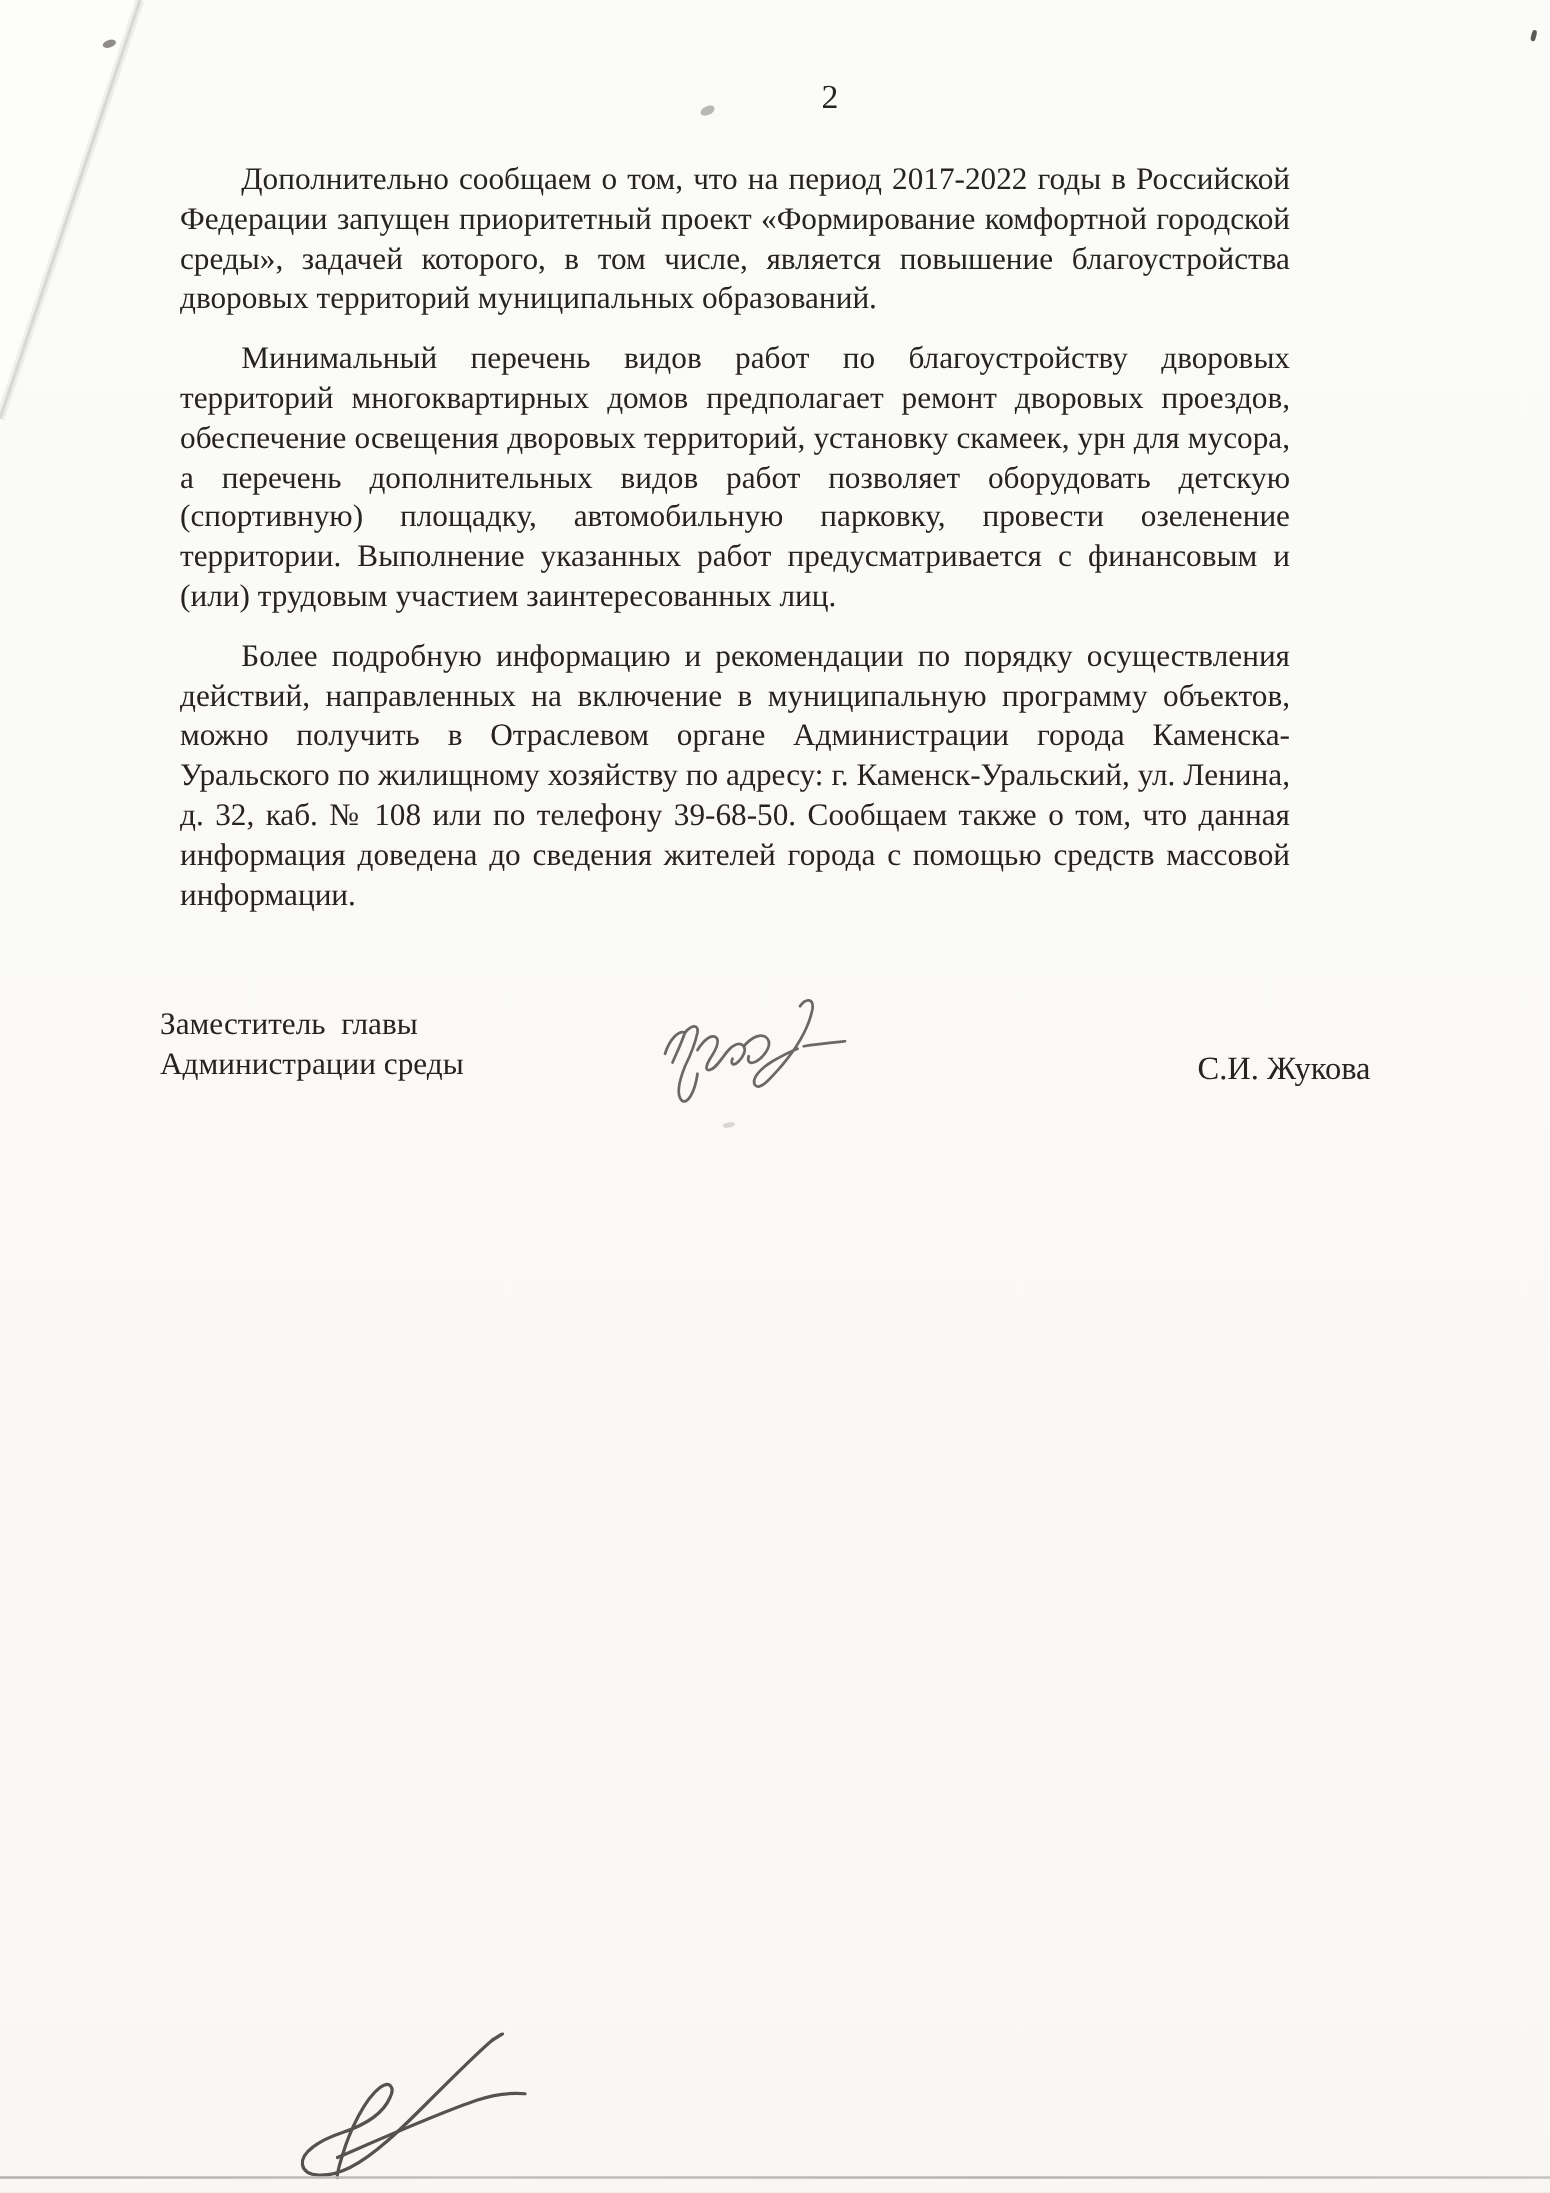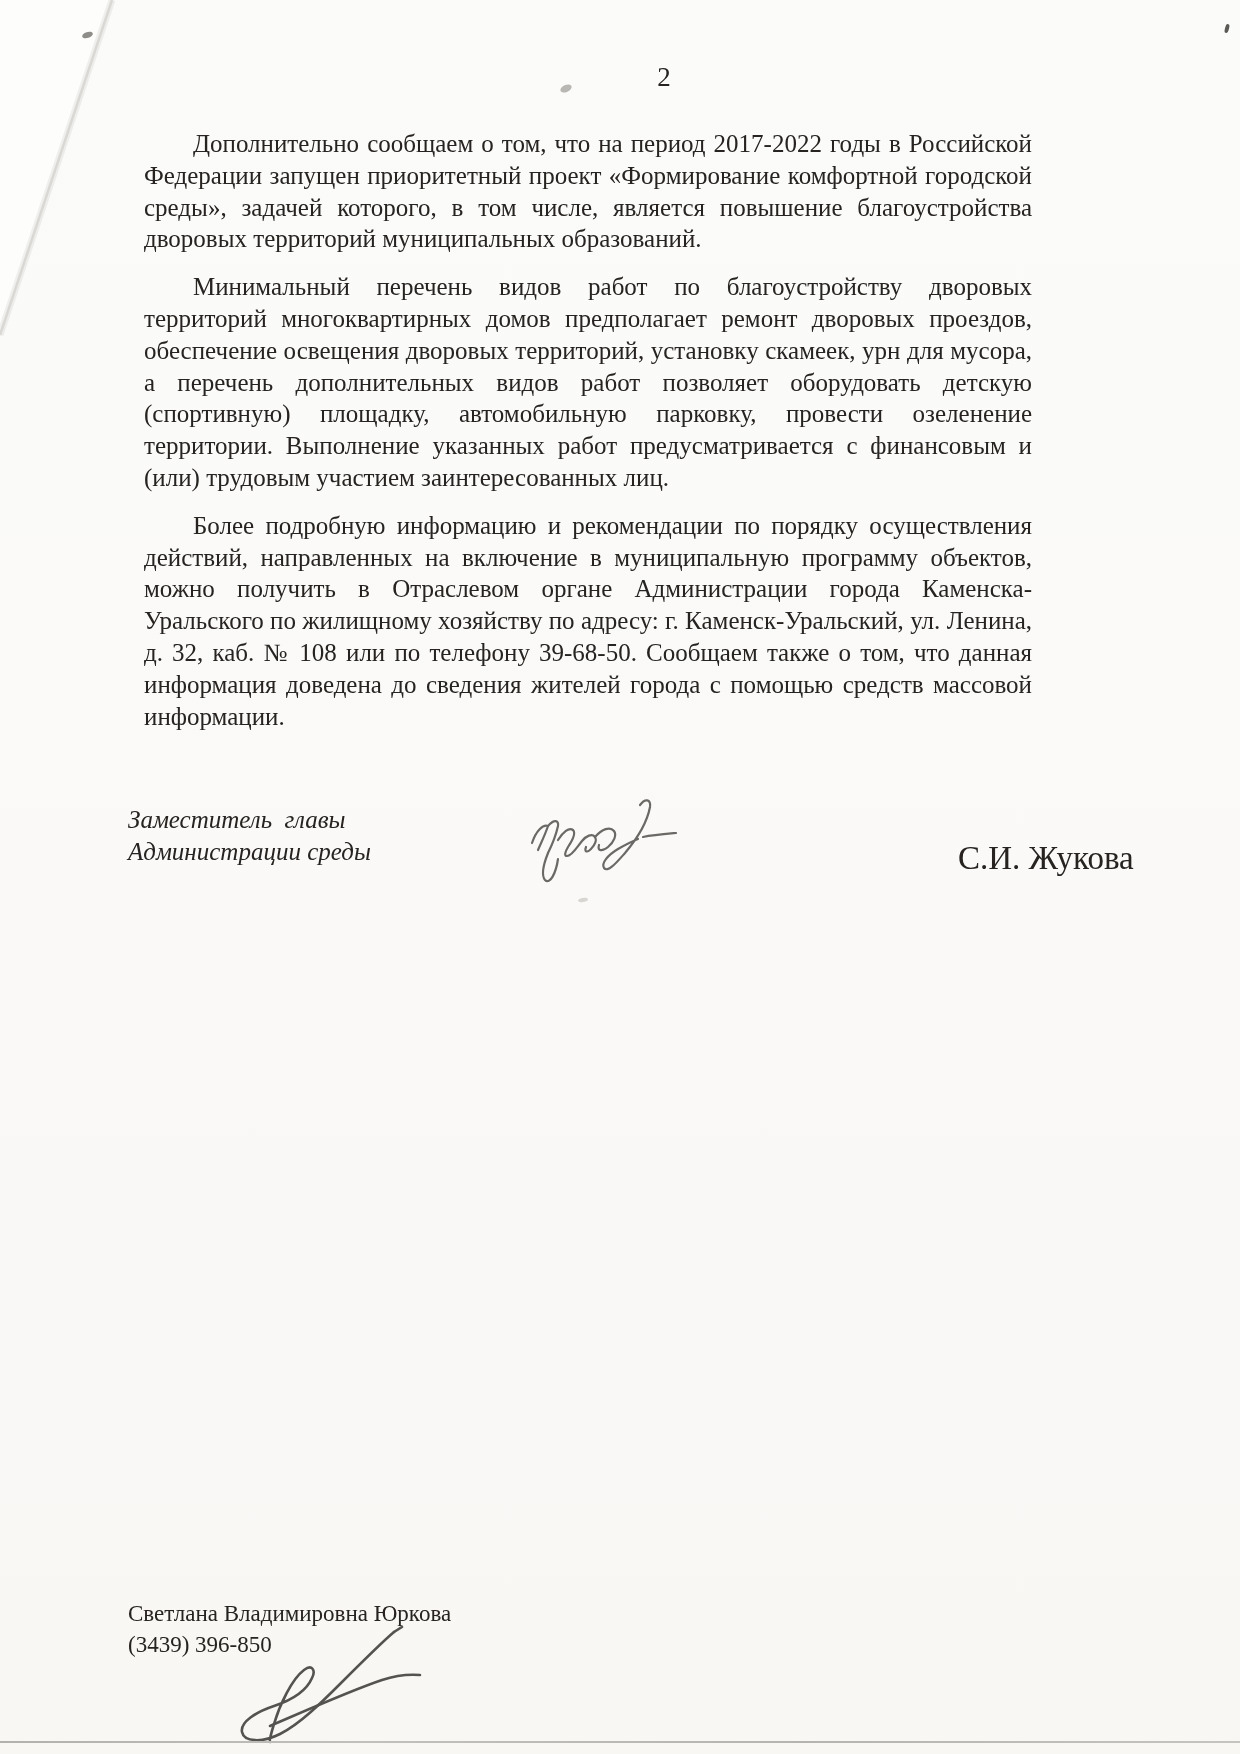--- a/index.html
+++ b/index.html
@@ -30,26 +30,25 @@
     text-align: justify;
   }
   .letter-body p { margin: 16px; text-indent: 49px; }
   .sig-block { position: absolute; left: 0; top: 0; width: 1240px; height: 0; }
   .sig-title {
     position: absolute;
     left: 128px; top: 804px;
     font-size: 25px;
     line-height: 32px;
     white-space: pre-wrap;
-    font-style: italic;
   }
   .sig-name {
     position: absolute;
     left: 958px; top: 840px;
-    font-size: 33px;
+    font-size: 26px;
   }
   .signature-svg { position: absolute; }
   .executor-block {
     position: absolute;
     left: 128px; top: 1598px;
     font-size: 23px;
     line-height: 31px;
   }
   .scan-edge-line {
     position: absolute;
@@ -95,24 +94,20 @@
       <path d="M20,31 C26,24 31,25 30,31 C28,40 24,50 20,58 C16,68 13,80 17,85 C22,90 28,78 30,64"></path>
       <path d="M30,45 C35,37 41,32 45,35 C48,38 44,46 40,52 C37,57 36,61 39,61 C44,61 49,52 54,46 C58,41 64,38 67,42 C69,45 67,50 63,54 C59,58 56,57 58,52"></path>
       <path d="M67,42 C74,34 82,31 86,36 C89,40 86,47 80,52 C74,57 69,56 71,50"></path>
       <path d="M112,10 C117,3 123,4 122,12 C119,28 108,45 97,58 C89,67 80,78 76,73 C73,68 80,60 90,54 C97,50 105,46 110,44"></path>
       <path d="M115,42 C125,40 137,39 148,38"></path>
     </svg>
 
     <div class="sig-name">С.И. Жукова</div>
   </div>
 
-  <div class="executor-block">
-    <div>Светлана Владимировна Юркова</div>
-    <div>(3439) 396-850</div>
-  </div>
 
   <svg class="signature-svg" style="left:222px; top:1626px;" width="202" height="119" viewBox="0 0 202 119" fill="none" stroke="#55534f" stroke-width="2.6" stroke-linecap="round" stroke-linejoin="round">
     <path d="M172,6 L180,1"></path>
     <path d="M172,6 C160,16 140,36 118,58 C100,76 78,98 58,108 C40,117 22,116 20,106 C18,96 34,86 52,80 C70,74 84,66 90,52 C94,44 90,38 82,44 C70,53 58,78 52,98 C49,108 47,114 48,116"></path>
     <path d="M48,100 C85,84 130,64 160,54 C172,50 186,48 198,49"></path>
   </svg>
 
   <div class="scan-edge-line"></div>
 
 </div>

